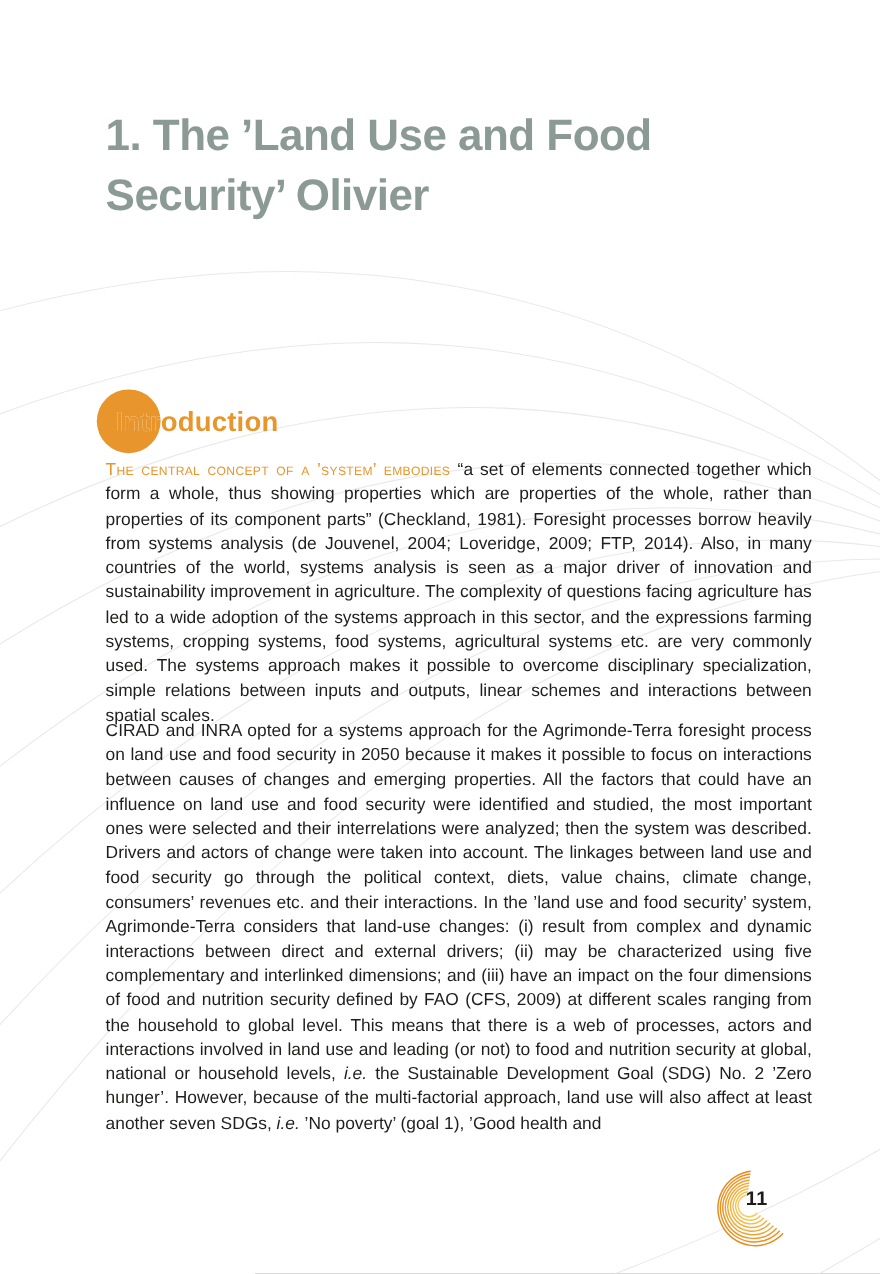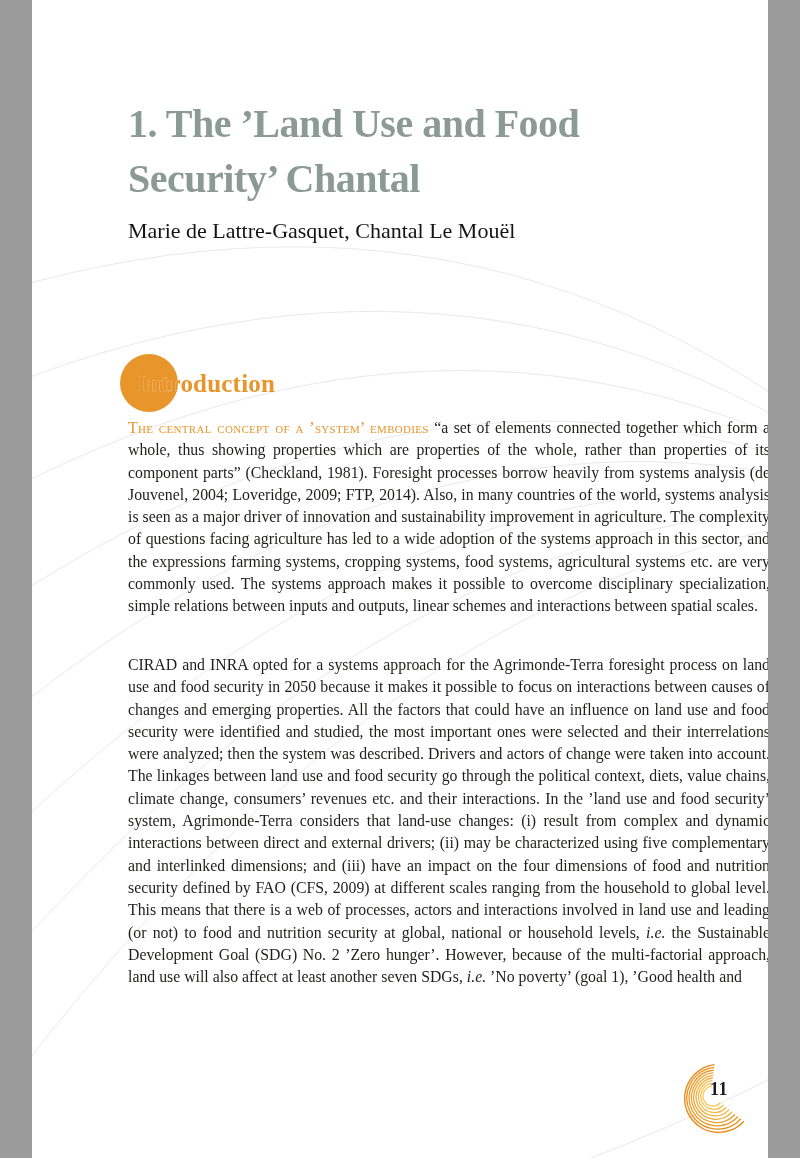--- a/index.html
+++ b/index.html
@@ -5,25 +5,25 @@
 <style>
   :root{
     --title-gray-green:#8c9a96;
     --accent-orange:#e8952c;
     --body-text:#1e1e1c;
     --background-arc:#e7eae8;
   }
   html,body{margin:0;padding:0;background:#9b9b9b;}
   .page{
     position:relative;
-    width:736px;height:1158px;
+    width:800px;height:1158px;
     margin:0 auto;
     background:#ffffff;
     overflow:hidden;
-    font-family:Liberation Serif, serif;
+    font-family:Liberation Sans, sans-serif;
   }
   .bg-arcs{position:absolute;left:0;top:0;width:800px;height:1158px;pointer-events:none;}
   .bg-arcs path{fill:none;stroke:var(--background-arc,#e7eae8);stroke-width:1;}
   .content{position:absolute;left:0;top:0;width:800px;height:1158px;}
 
   h1.chapter-title{
     position:absolute;left:96px;top:96px;margin:0;
     width:660px;
     font-size:40px;line-height:55px;font-weight:bold;
     letter-spacing:-0.5px;
@@ -87,23 +87,23 @@
     <path d="M888 512 Q416 342 -60 745"></path>
     <path d="M888 512 Q402 402 -60 870"></path>
     <path d="M888 512 Q390 465 -60 1000"></path>
     <path d="M888 512 Q378 530 -60 1135"></path>
     <path d="M870 1000 Q700 1120 380 1220"></path>
     <path d="M900 1060 Q720 1190 420 1310"></path>
   </svg>
 
   <main class="content">
 
-    <h1 class="chapter-title"><span>1. The ’Land Use and Food</span><br><span>Security’ Chantal</span></h1>
+    <h1 class="chapter-title"><span>1. The ’Land Use and Food</span><br><span>Security’ Olivier</span></h1>
 
-    <p class="authors"><span>Marie de Lattre-Gasquet, Chantal Le Mouël</span><br></p>
+    <p class="authors"><br></p>
 
     <div class="intro-heading">
       <div class="intro-circle">
         <span class="intro-word-white">Introduction</span>
       </div>
       <span class="intro-word">Introduction</span>
     </div>
 
     <p class="body-par" id="par1"><span class="lead-caps">The central concept of a ’system’ embodies </span><span>“a set of elements connected together which form a whole, thus showing properties which are properties of the whole, rather than properties of its component parts” (Checkland, 1981). Foresight processes borrow heavily from systems analysis (de Jouvenel, 2004; Loveridge, 2009; FTP, 2014). Also, in many countries of the world, systems analysis is seen as a major driver of innovation and sustainability improvement in agriculture. The complexity of questions facing agriculture has led to a wide adoption of the systems approach in this sector, and the expressions farming systems, cropping systems, food systems, agricultural systems etc. are very commonly used. The systems approach makes it possible to overcome disciplinary specialization, simple relations between inputs and outputs, linear schemes and interactions between spatial scales.</span></p>
 

